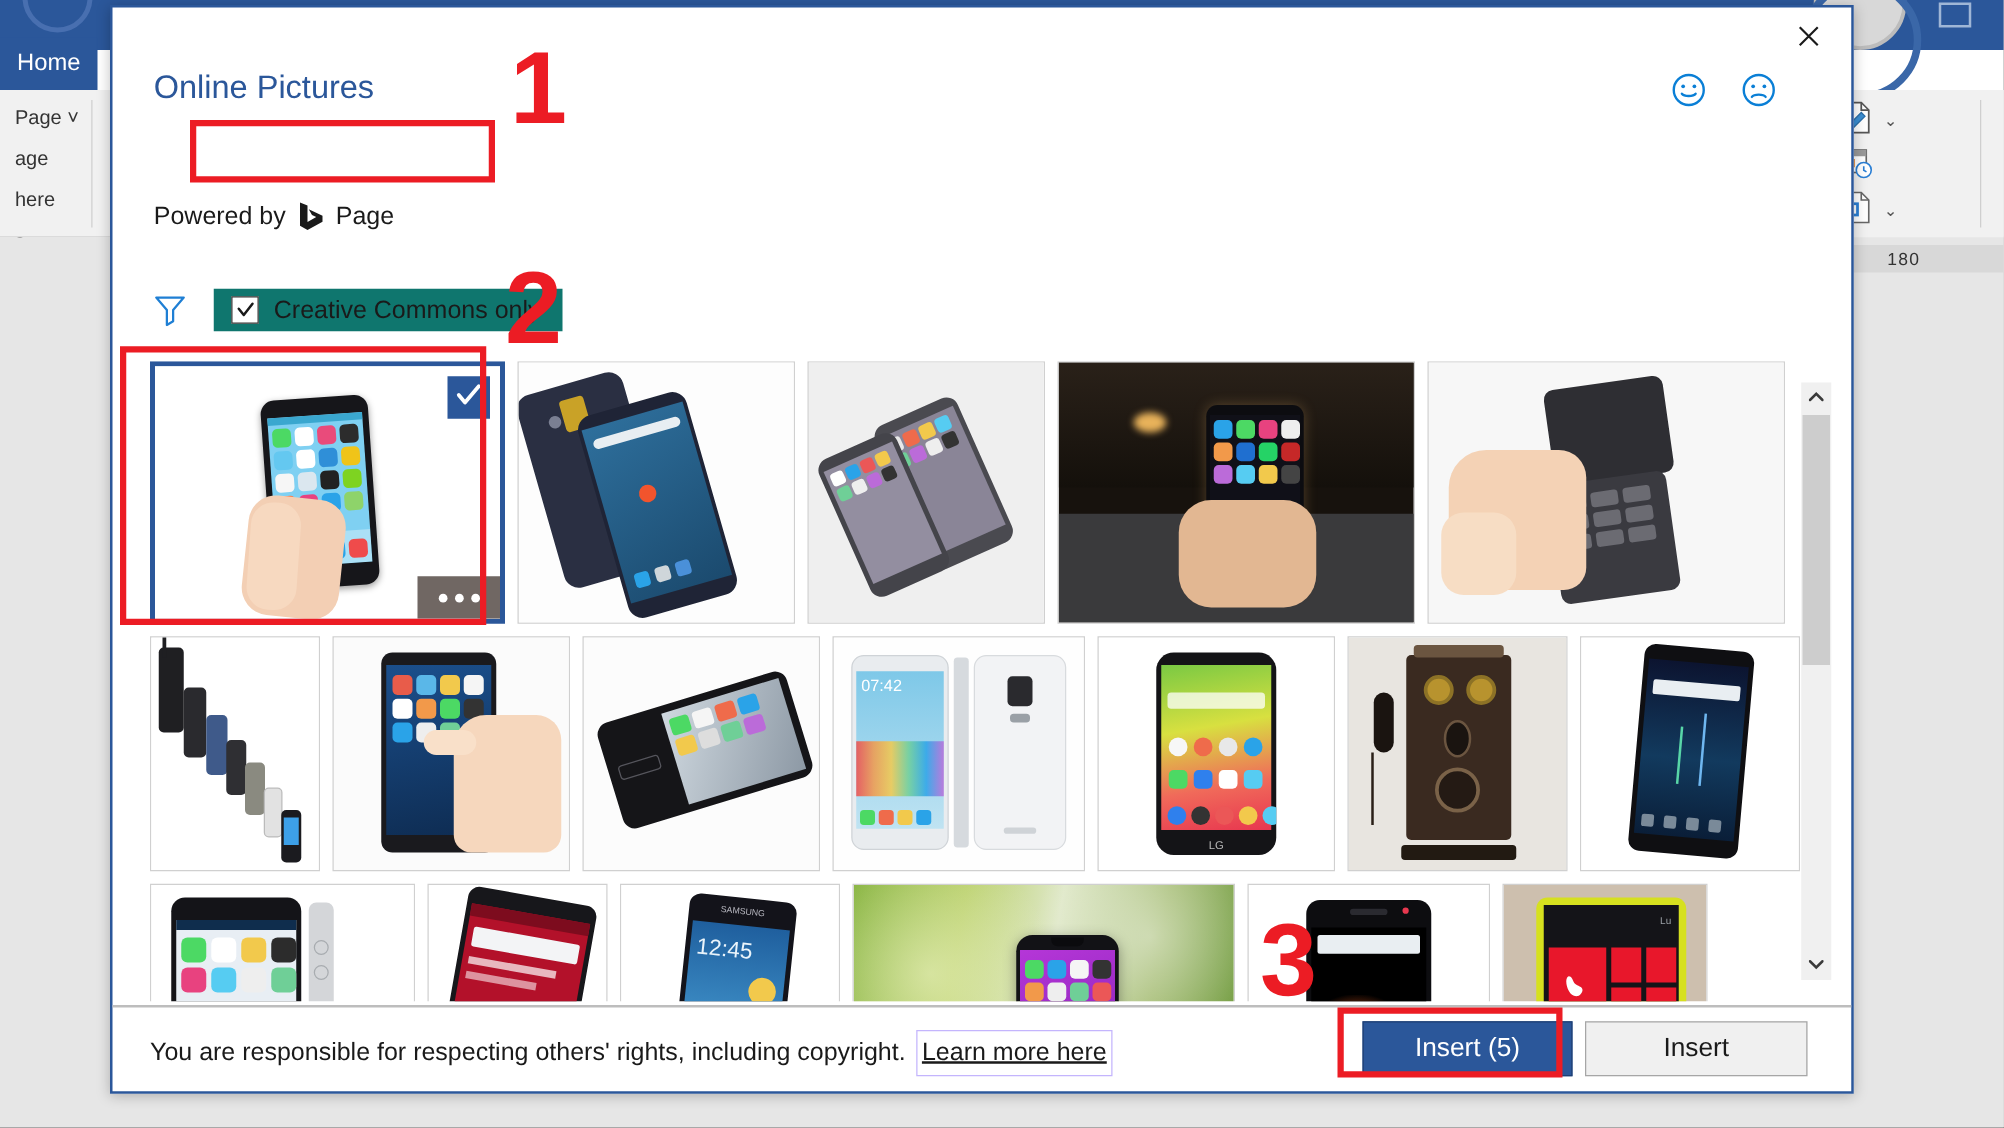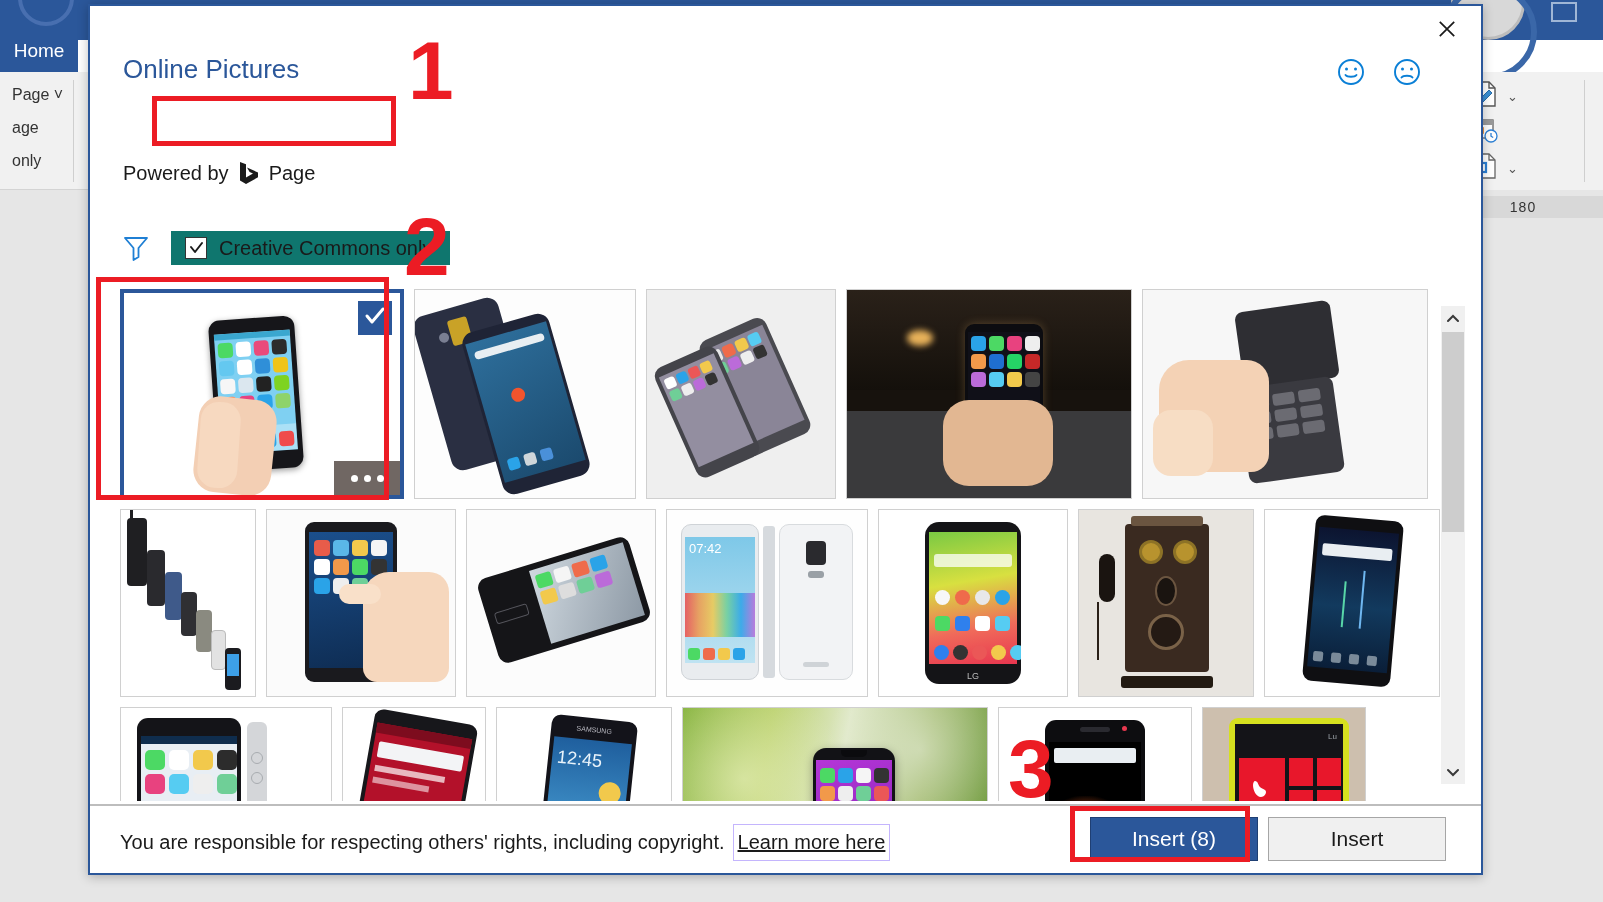--- a/index.html
+++ b/index.html
@@ -126,21 +126,21 @@
       <div class="bg-circle2"></div>
       <div class="bg-sq1"></div>
     </div>
     <div class="tab-home">
       <span>Home</span>
     </div>
     <div class="ribbon-body"></div>
     <div class="ribbon-left-text">
       <div>Page ˅</div>
       <div>age</div>
-      <div>only</div>
+      <div>here</div>
       <div>s</div>
     </div>
     <div class="ribbon-divider-l"></div>
 
     <div class="ribbon-right">
       <div class="rb-icon-row" style="left:28px; top:8px;">
         <span>
           <svg width="28" height="28" viewBox="0 0 28 28">
               <path d="M4 2h14l6 6v18H4z" fill="#fff" stroke="#555" stroke-width="1.4"></path>
               <path d="M18 2v6h6" fill="none" stroke="#555" stroke-width="1.4"></path>
@@ -670,21 +670,21 @@
     </div>
 
     <div class="footer-sep"></div>
 
     <div class="disclaimer">
       <span>You are responsible for respecting others' rights, including copyright.</span>
       <span class="learn-link">Learn more here</span>
     </div>
 
     <div class="btn-insert">
-      <span>Insert (8)</span>
+      <span>Insert (5)</span>
     </div>
     <div class="btn-cancel">
       <span>Insert</span>
     </div>
   </div>
 
   <div class="ann-box" style="left:152px; top:96px; width:244px; height:50px;"></div>
   <div class="ann-num" style="left:408px; top:30px; font-size:82px;">1</div>
 
   <div class="ann-box" style="left:96px; top:277px; width:293px; height:223px;"></div>

